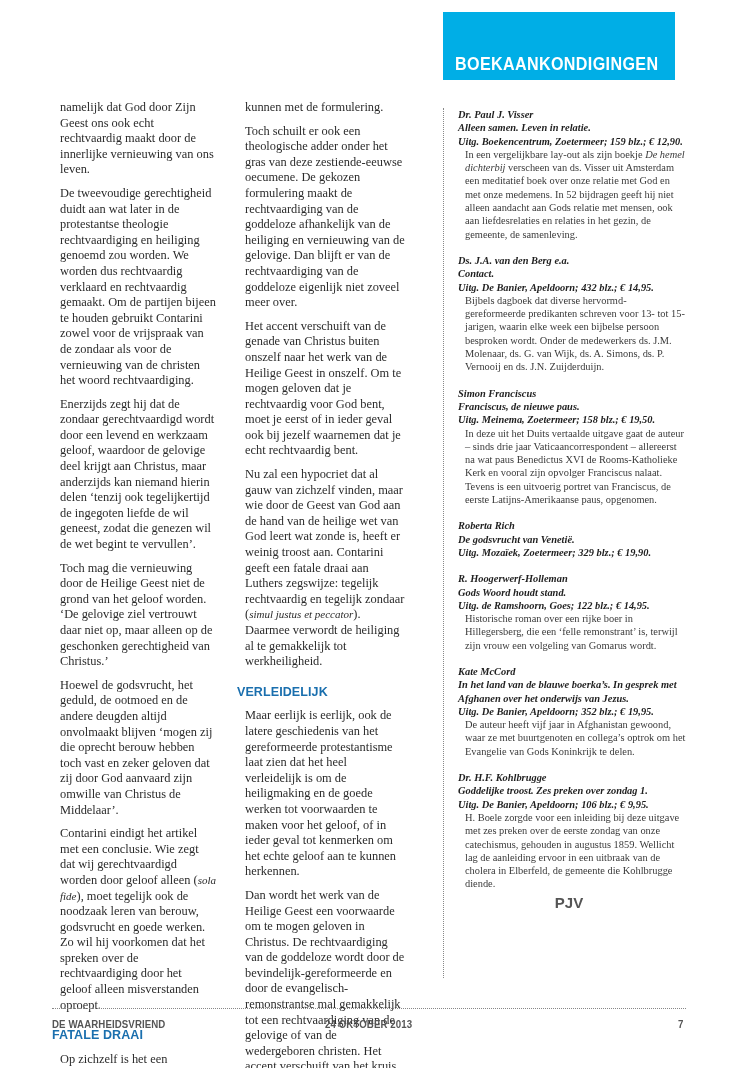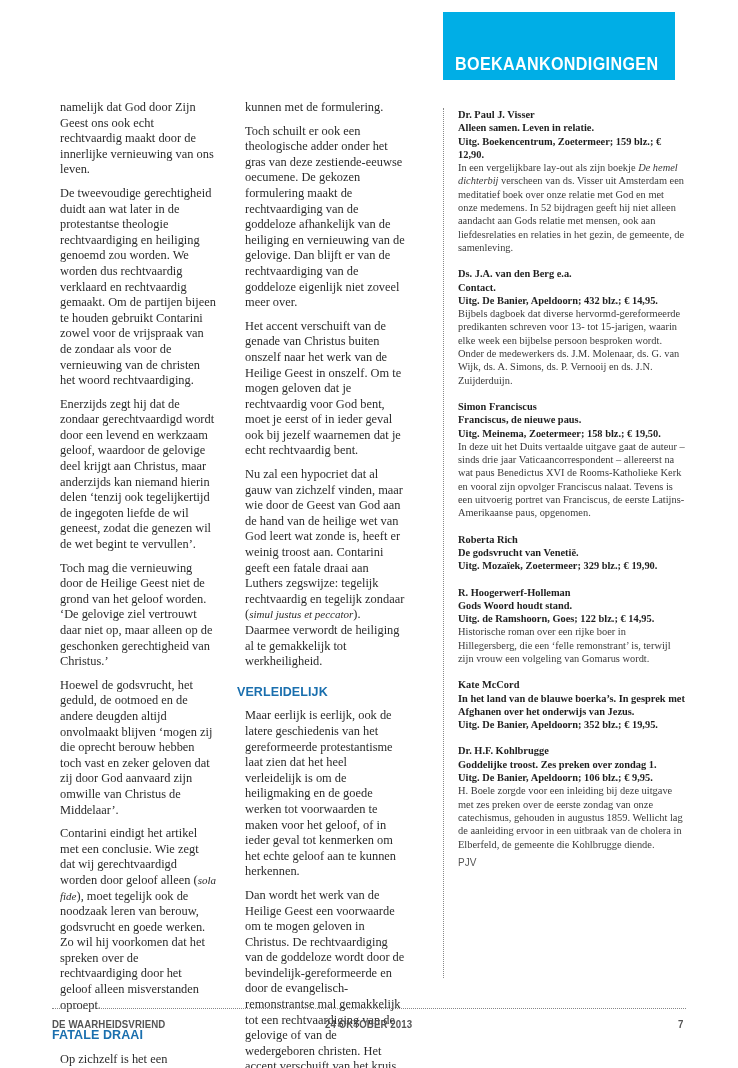--- a/index.html
+++ b/index.html
@@ -40,25 +40,25 @@
   .sidebar {
     position: absolute; left: 443px; top: 108px; width: 245px; height: 870px;
     border-left: 1px dotted #888;
   }
   .sidebar .inner {
     margin-left: 14px; width: 228px;
     font-family: "Liberation Serif", "DejaVu Serif", serif;
     font-size: 10.4px; line-height: 13.3px; color: #333;
   }
   .book { margin-bottom: 13px; }
-  .book .b { font-weight: bold; color: #1f1f1f; }
-  .book .desc { color: #3a3a3a; }
+  .book .b { font-weight: bold; color: #1f1f1f; font-style: italic; }
+  .book .desc { color: #3a3a3a; margin-left: 7px; }
   .pjv {
     font-family: "Liberation Sans", "DejaVu Sans", sans-serif;
-    font-weight: normal; color: #555; font-size: 10px; text-align: left;
+    font-weight: bold; color: #555; font-size: 15px; text-align: center;
     margin-top: -8px; padding-right: 6px;
   }
   .footer-rule {
     position: absolute; left: 52px; top: 1008px; width: 634px;
     border-top: 1px dotted #888;
   }
   .footer {
     position: absolute; top: 1018px; font-family: "Liberation Sans", "DejaVu Sans", sans-serif;
     font-weight: bold; color: #555; font-size: 11px; letter-spacing: 0.1px;
     transform: scaleX(0.88); transform-origin: left top;
@@ -125,20 +125,21 @@
     <div class="book">
       <div class="b">R. Hoogerwerf-Holleman</div>
       <div class="b">Gods Woord houdt stand.</div>
       <div class="b">Uitg. de Ramshoorn, Goes; 122 blz.; € 14,95.</div>
       <div class="desc">Historische roman over een rijke boer in Hillegersberg, die een ‘felle remonstrant’ is, terwijl zijn vrouw een volgeling van Gomarus wordt.</div>
     </div>
     <div class="book">
       <div class="b">Kate McCord</div>
       <div class="b">In het land van de blauwe boerka’s. In gesprek met Afghanen over het onderwijs van Jezus.</div>
       <div class="b">Uitg. De Banier, Apeldoorn; 352 blz.; € 19,95.</div>
+      <div class="desc">De auteur heeft vijf jaar in Afghanistan gewoond, waar ze met buurtgenoten en collega’s optrok om het Evangelie van Gods Koninkrijk te delen.</div>
     </div>
     <div class="book">
       <div class="b">Dr. H.F. Kohlbrugge</div>
       <div class="b">Goddelijke troost. Zes preken over zondag 1.</div>
       <div class="b">Uitg. De Banier, Apeldoorn; 106 blz.; € 9,95.</div>
       <div class="desc">H. Boele zorgde voor een inleiding bij deze uitgave met zes preken over de eerste zondag van onze catechismus, gehouden in augustus 1859. Wellicht lag de aanleiding ervoor in een uitbraak van de cholera in Elberfeld, de gemeente die Kohlbrugge diende.</div>
     </div>
     <div class="pjv">PJV</div>
   </div>
 </div>

